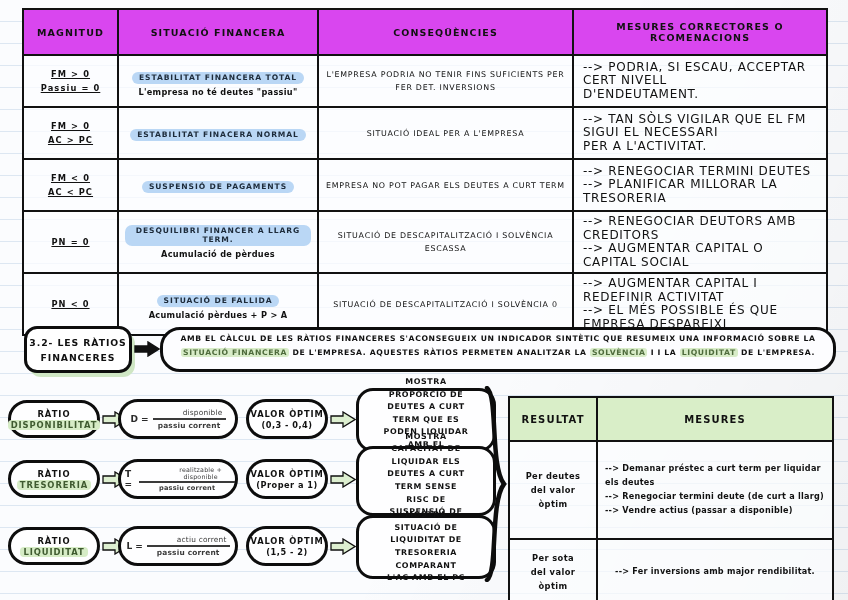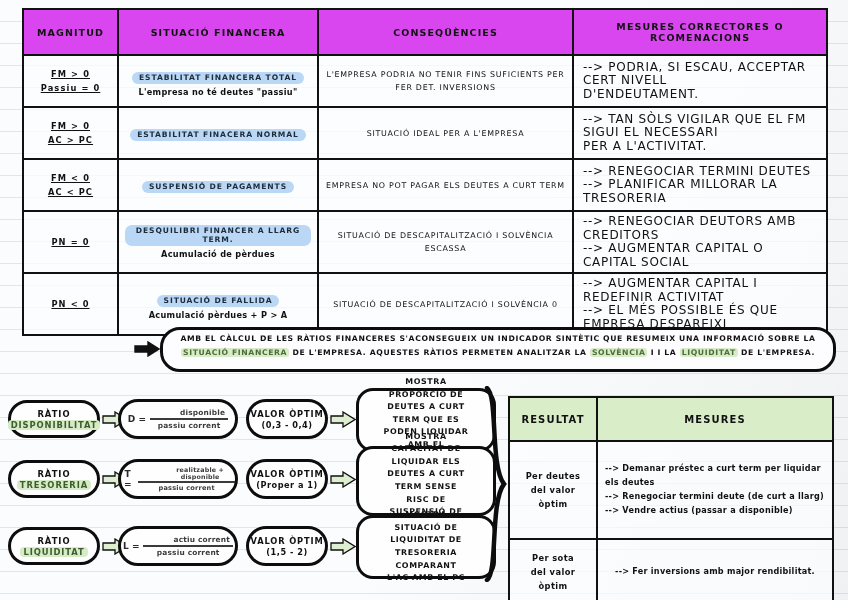--- a/index.html
+++ b/index.html
@@ -172,21 +172,21 @@
   .flow-row.r2 .n-desc { top:-2px; height:70px; }
   .flow-row.r3 .n-desc { top:0px; height:64px; }
   .n-desc .d {
     font-size:7.9px; font-weight:700; letter-spacing:0.6px; line-height:12.6px; color:#111;
   }
 
   
   .frac { display:flex; flex-direction:row; align-items:center; gap:4px; }
   .frac .lhs { font-size:9px; font-weight:700; color:#2a2a2a; }
   .frac .stack { display:flex; flex-direction:column; align-items:center; }
-  .frac .num { font-size:7.4px; font-weight:700; color:#3a3a3a; letter-spacing:0.2px; padding:0 3px 1px;margin-left:27px; }
+  .frac .num { font-size:7.4px; font-weight:400; color:#3a3a3a; letter-spacing:0.2px; padding:0 3px 1px;margin-left:27px; }
   .frac .bar { height:1.4px; background:#3a3a3a; width:100%; }
   .frac .den { font-size:7.4px; font-weight:600; color:#3a3a3a; letter-spacing:0.2px; padding:1px 3px 0; }
 
   
   .garrow { position:absolute; }
   .garrow.a1 { left:94px; top:23px; width:26px; height:17px; }
   .garrow.a2 { left:322px; top:23px; width:26px; height:17px; }
 
   
   .bot-table {
@@ -318,20 +318,24 @@
         <td class="cons-txt">SITUACIÓ DE DESCAPITALITZACIÓ I SOLVÈNCIA 0</td>
         <td class="mes-cell">
           <div class="mes-line">--&gt; AUGMENTAR CAPITAL I REDEFINIR ACTIVITAT</div>
           <div class="mes-line">--&gt; EL MÉS POSSIBLE ÉS QUE EMPRESA DESPAREIXI</div>
         </td>
       </tr>
     </tbody>
   </table>
 
   <div class="sec-wrap">
+    <div class="sec-pill hand">
+      <span>3.2- LES RÀTIOS</span>
+      <span>FINANCERES</span>
+    </div>
     <svg class="sec-arrow" viewBox="0 0 26 16">
       <path d="M1 5 H14 V1 L25 8 L14 15 V11 H1 Z" fill="#111" stroke="#111" stroke-width="1.4"></path>
     </svg>
     <div class="sec-para hand">
       <p id="sec-para-text"><span>AMB EL CÀLCUL DE LES RÀTIOS FINANCERES S'ACONSEGUEIX UN INDICADOR SINTÈTIC QUE RESUMEIX UNA INFORMACIÓ SOBRE LA </span><span class="hl-green">SITUACIÓ FINANCERA</span><span> DE L'EMPRESA. AQUESTES RÀTIOS PERMETEN ANALITZAR LA </span><span class="hl-green">SOLVÈNCIA</span><span> I I LA </span><span class="hl-green">LIQUIDITAT</span><span> DE L'EMPRESA.</span></p>
     </div>
   </div>
 
   <div class="flow-row r1">
     <div class="node n-name hand">

